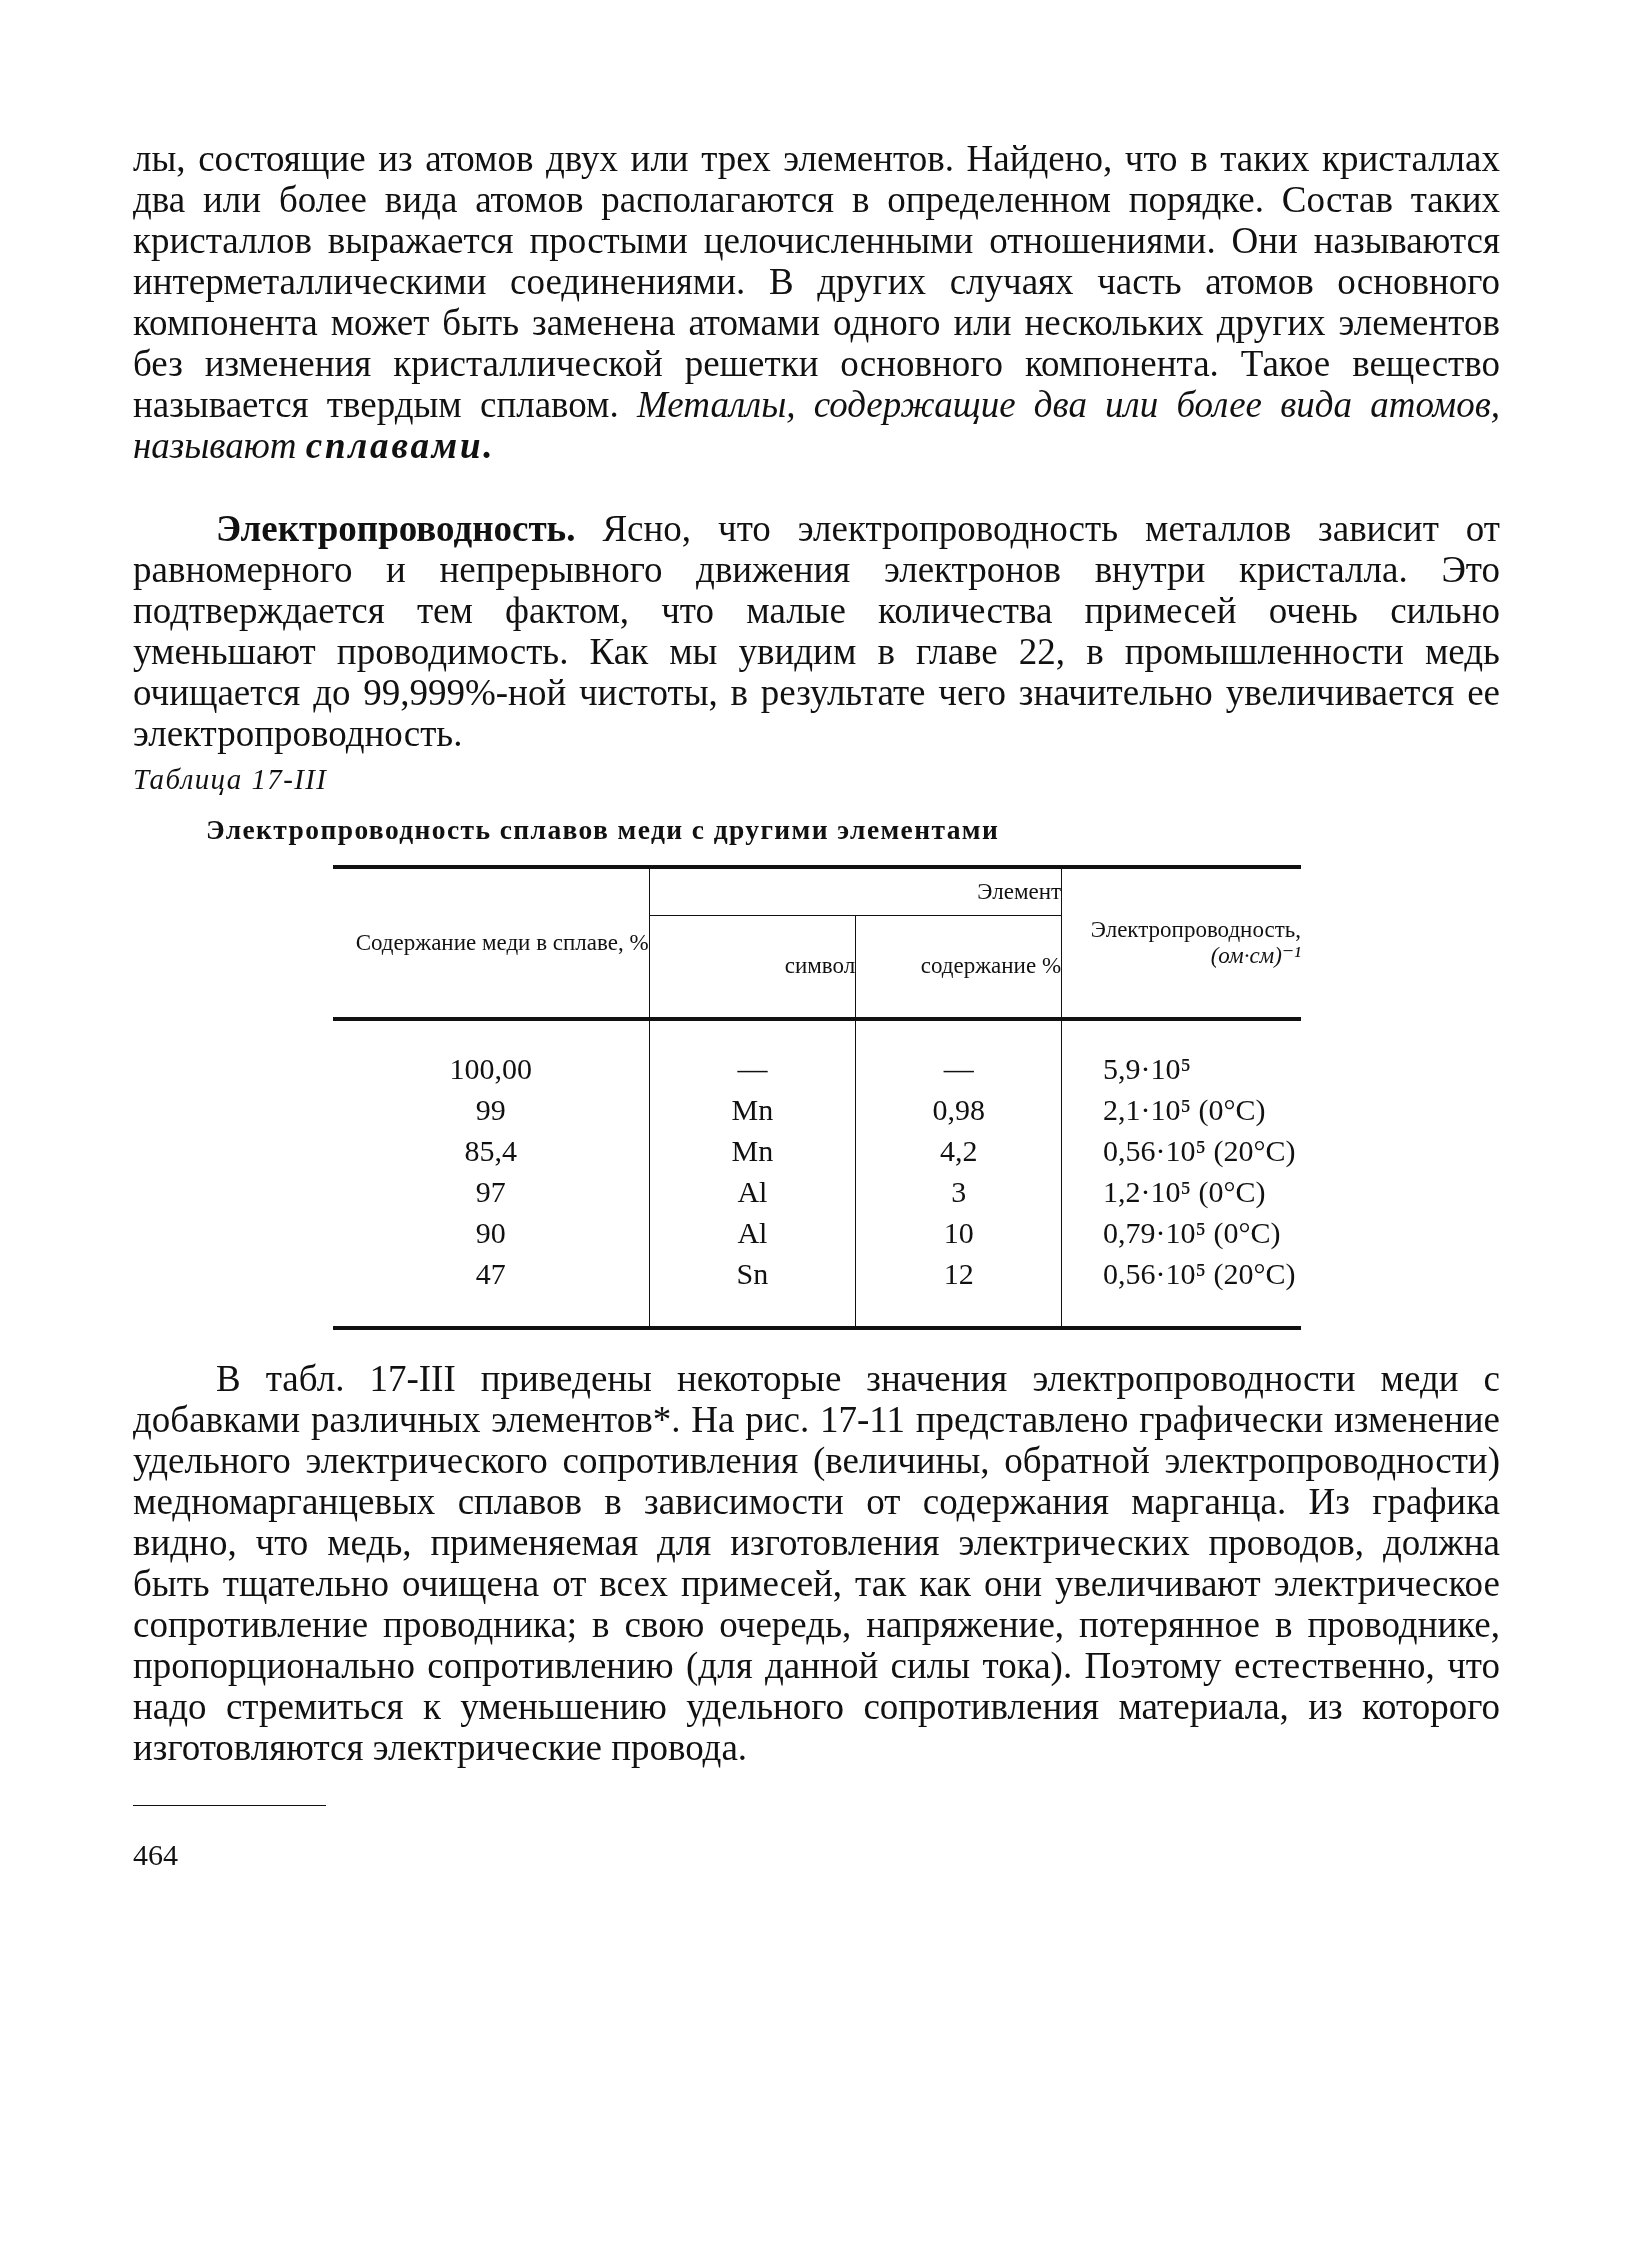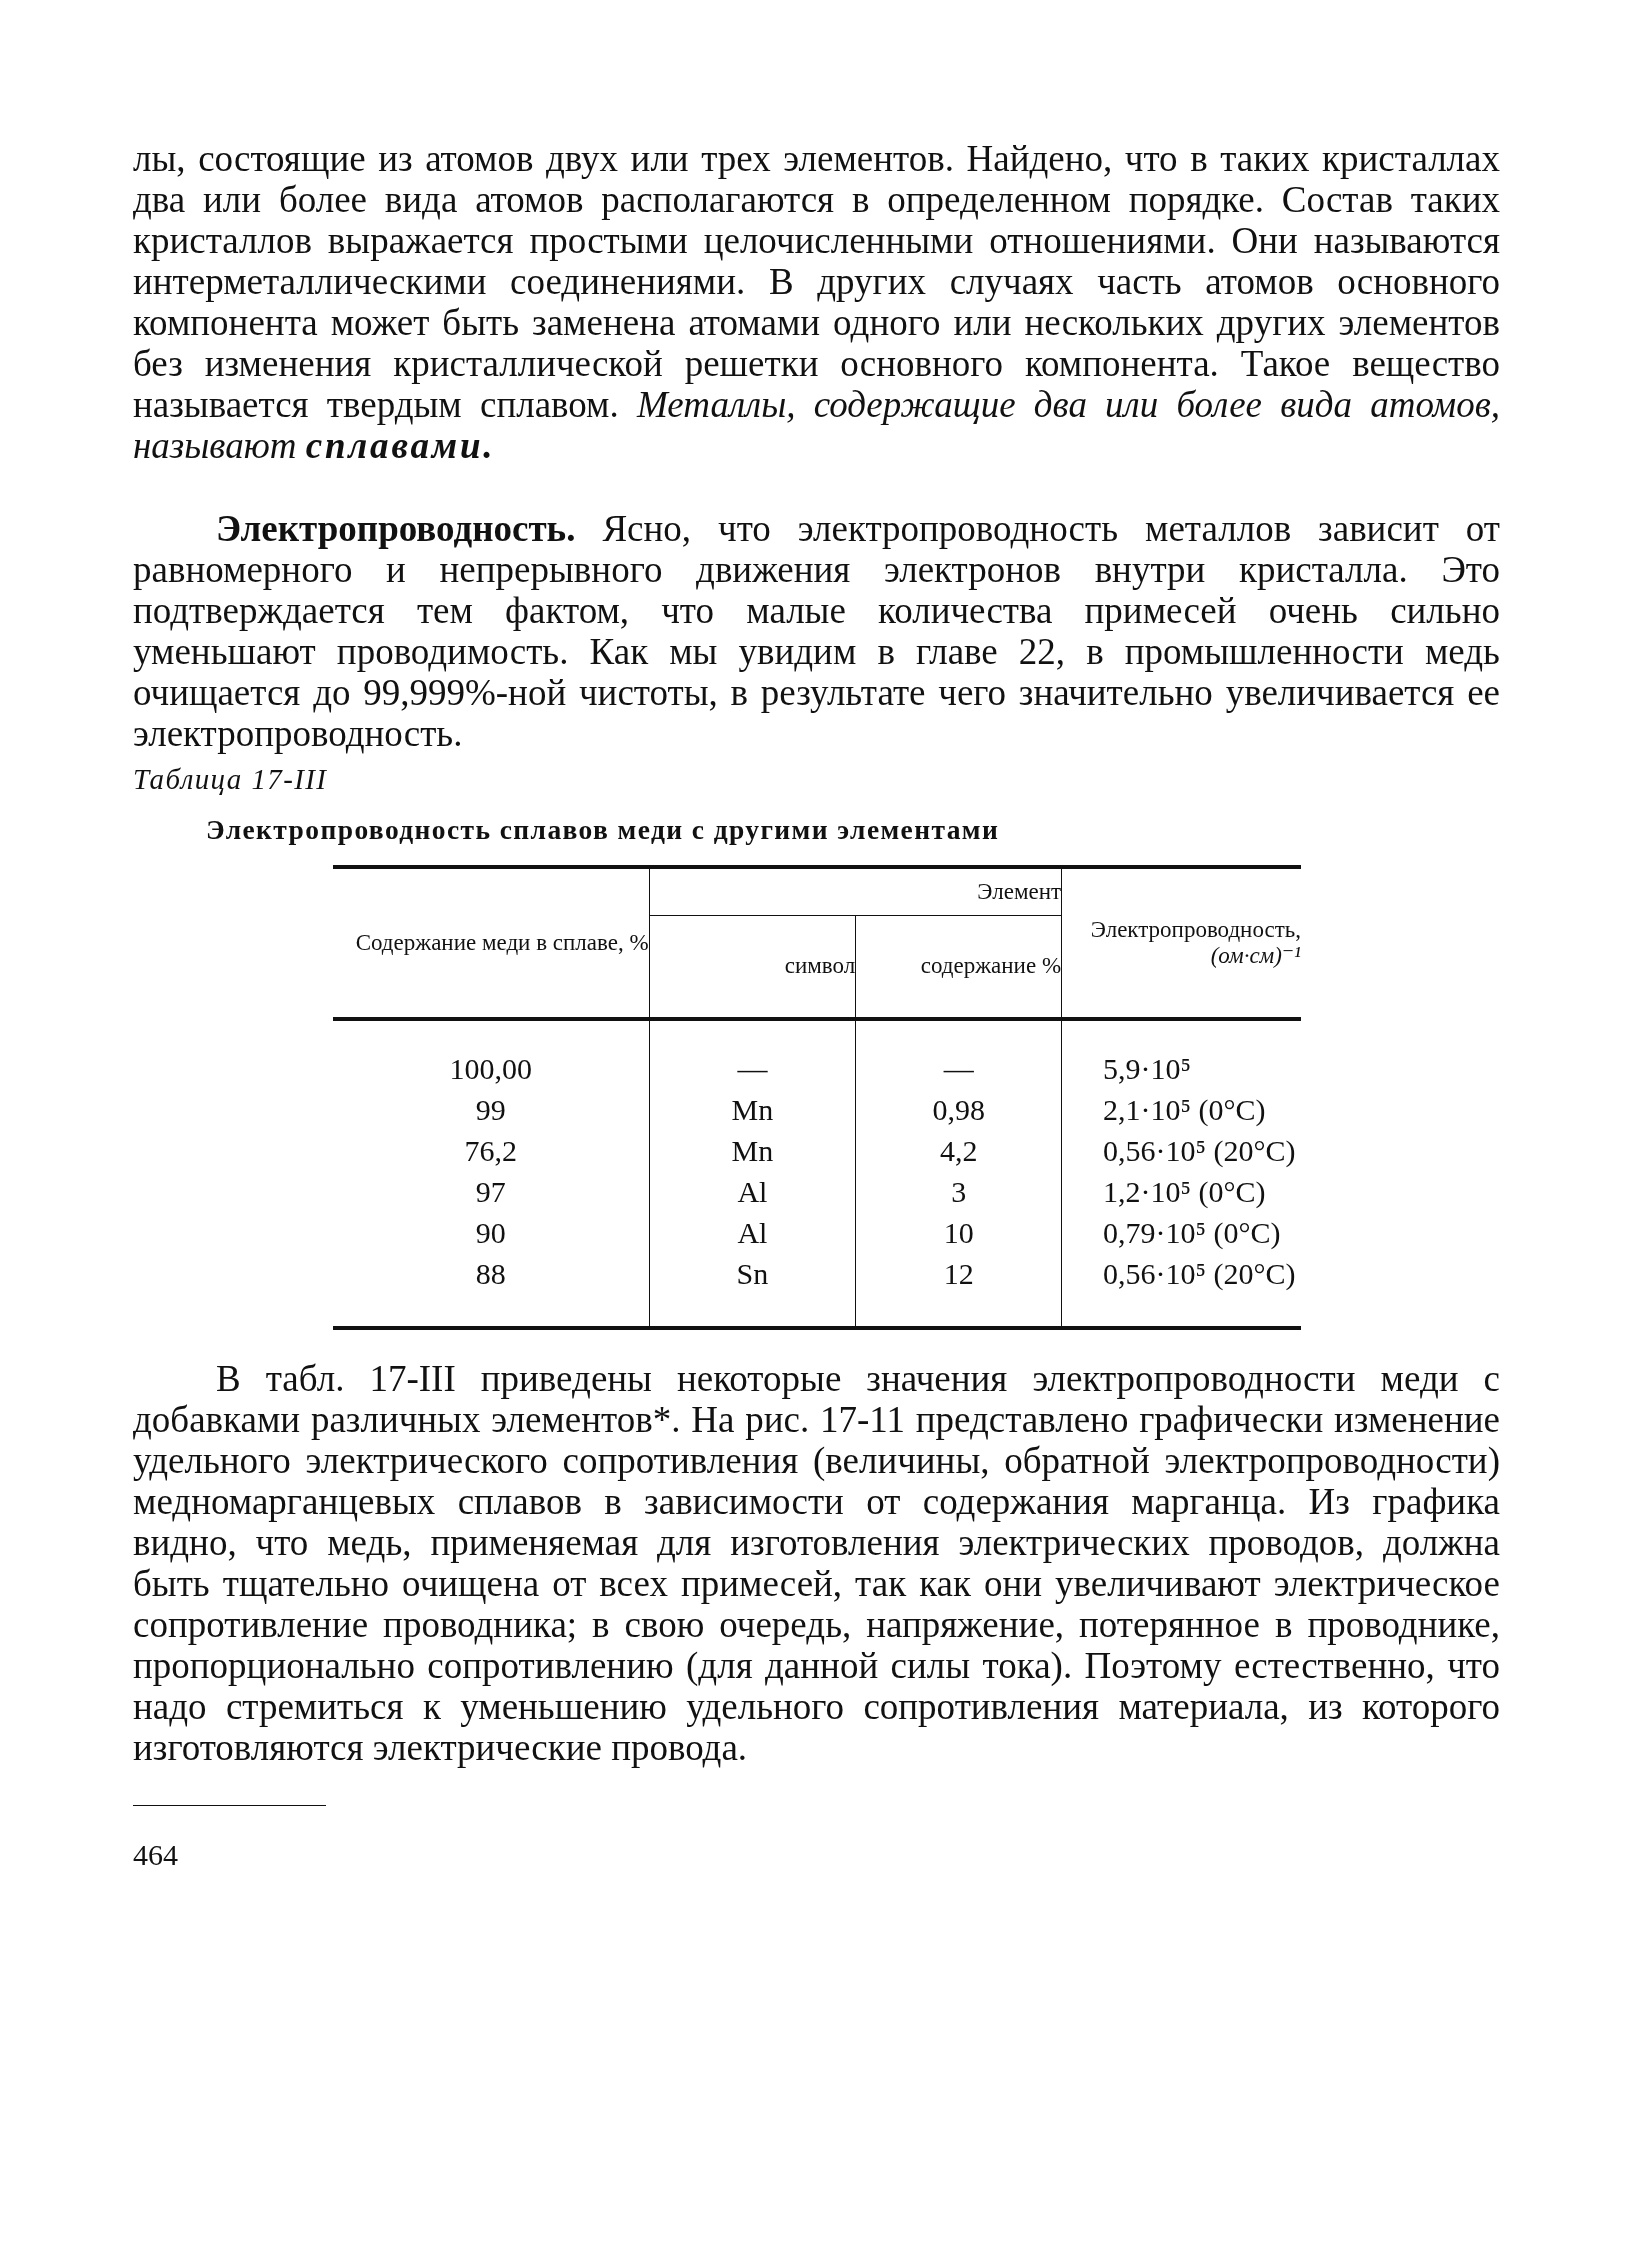--- a/index.html
+++ b/index.html
@@ -76,39 +76,39 @@
         <td class="c vl">—</td>
         <td class="vl l">5,9·10⁵</td>
       </tr>
       <tr>
         <td class="c">99</td>
         <td class="c vl">Mn</td>
         <td class="c vl">0,98</td>
         <td class="vl l">2,1·10⁵ (0°C)</td>
       </tr>
       <tr>
-        <td class="c">76,2</td>
+        <td class="c">85,4</td>
         <td class="c vl">Mn</td>
         <td class="c vl">4,2</td>
         <td class="vl l">0,56·10⁵ (20°C)</td>
       </tr>
       <tr>
         <td class="c">97</td>
         <td class="c vl">Al</td>
         <td class="c vl">3</td>
         <td class="vl l">1,2·10⁵ (0°C)</td>
       </tr>
       <tr>
         <td class="c">90</td>
         <td class="c vl">Al</td>
         <td class="c vl">10</td>
         <td class="vl l">0,79·10⁵ (0°C)</td>
       </tr>
       <tr>
-        <td class="c">88</td>
+        <td class="c">47</td>
         <td class="c vl">Sn</td>
         <td class="c vl">12</td>
         <td class="vl l">0,56·10⁵ (20°C)</td>
       </tr>
       <tr class="thick-bot">
           <td style="height:32px"></td>
           <td class="vl"></td>
           <td class="vl"></td>
           <td class="vl"></td>
         </tr>

